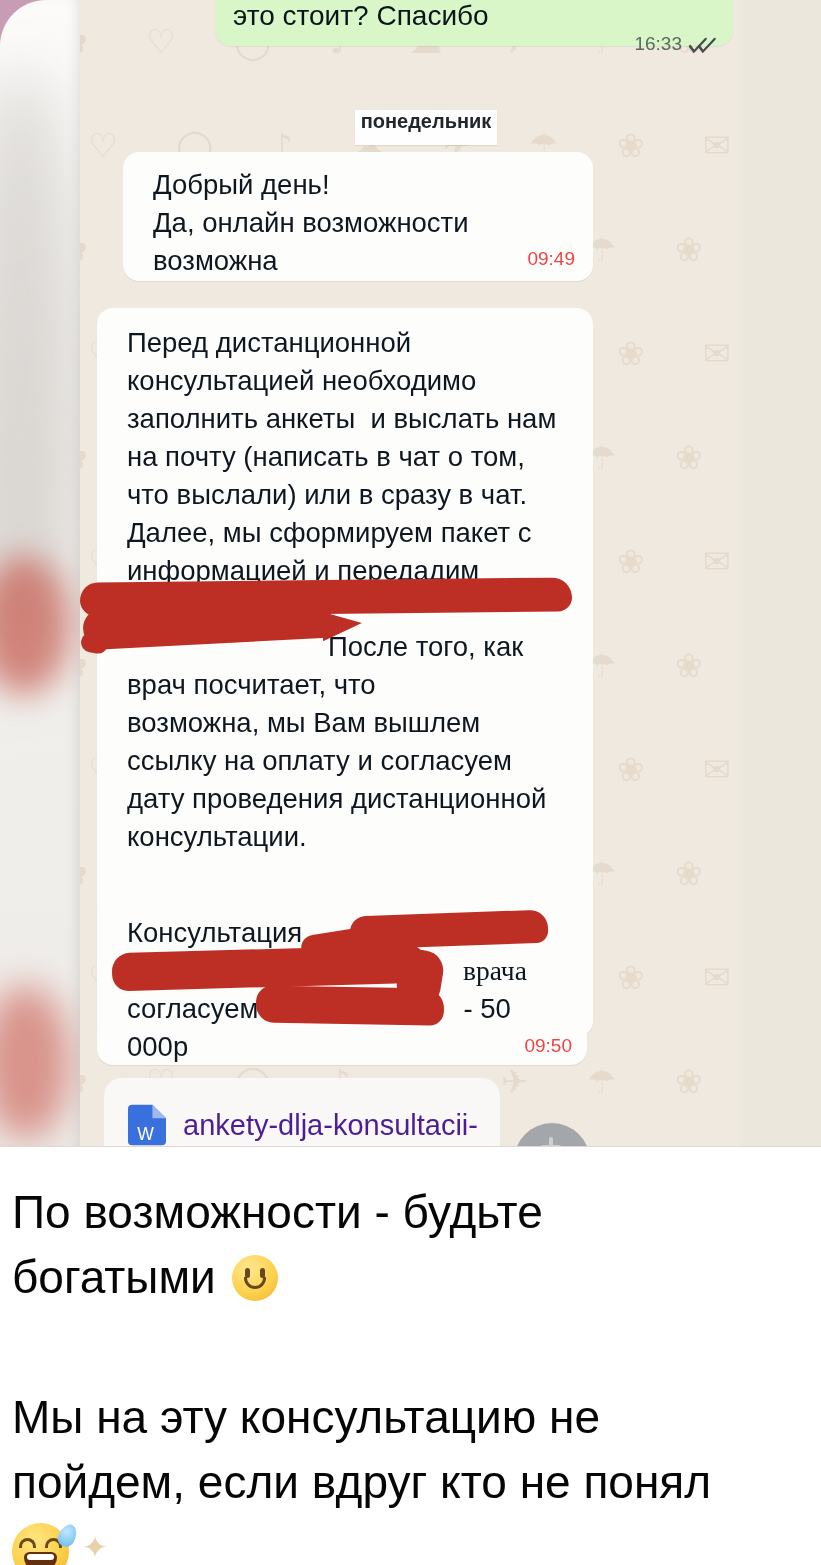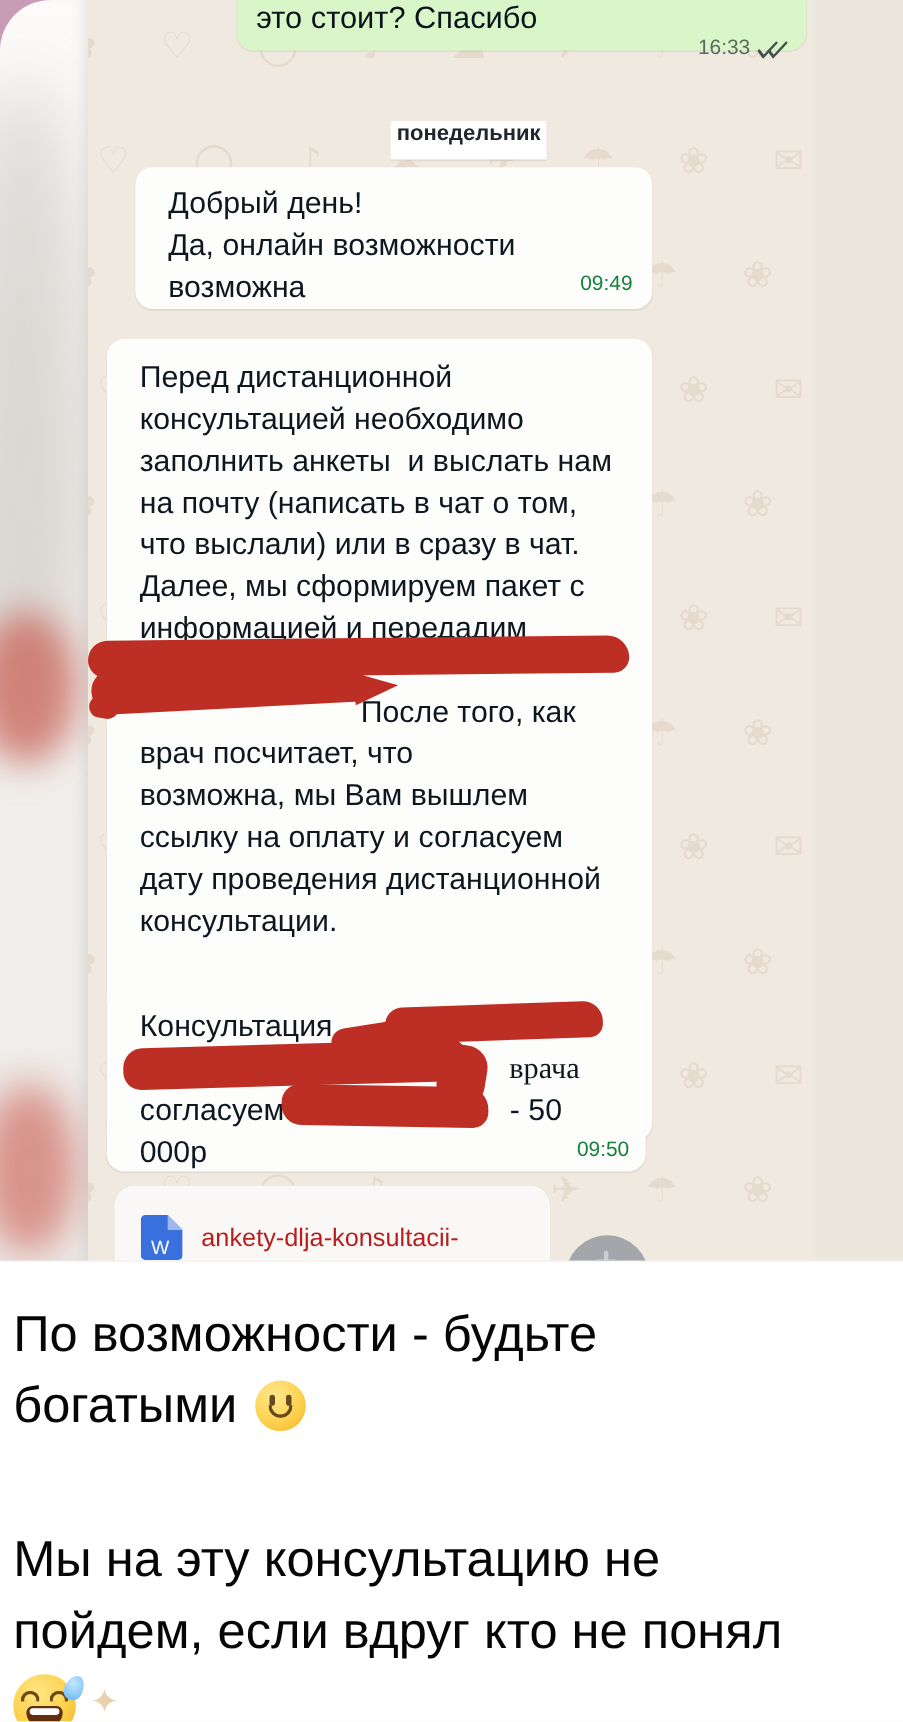--- a/index.html
+++ b/index.html
@@ -32,21 +32,21 @@
   .prow { height:104px; line-height:104px; white-space:nowrap; font-size:33px; letter-spacing:24px;
           color:rgba(186,148,118,.33); font-family:"DejaVu Sans",sans-serif; }
   .prow::before { content:"✿ ♡ ◯ ♪ ☁ ✈ ☂ ❀ ✉ ✂ ☕ ◌ ♫ ✎ ✦ ♢ ✿ ♡ ◯ ♪"; }
   .prow:nth-child(even) { margin-left:-58px; }
 
   
   .bubble { position:absolute; background:#fdfdfc; border-radius:16px; box-shadow:0 1px 1px rgba(0,0,0,.07); z-index:1; }
   .mline { height:38px; line-height:38px; white-space:pre; font-size:27.5px; color:#0e1720; }
   .gapline { height:38px; }
   .indent { padding-left:201px; }
-  .btime { position:absolute; font-size:19px; color:#15803d; }
+  .btime { position:absolute; font-size:19px; color:#ef4444; }
 
   .out-bubble { position:absolute; left:135px; top:0; width:518px; height:46px; background:#d8f6c8;
                 border-radius:0 0 16px 16px; box-shadow:0 1px 1px rgba(0,0,0,.06);
                 display:flex; align-items:flex-start; padding:0 14px 4px 18px; z-index:1;flex-direction:column; }
   .out-text { font-size:28px; color:#0b141a; white-space:pre; }
   .out-meta { margin-left:auto; display:flex; align-items:center; gap:7px; }
   .out-time { font-size:19px; color:#5a6a5f; }
   .checks { transform:skewX(-14deg); margin-top:4px; }
 
   .date-pill { position:absolute; left:275px; top:110px; width:142px; height:35px; background:#fefefe;
@@ -69,21 +69,21 @@
   .k1   { left:270px; top:913px; width:198px; height:33px; border-radius:16px 18px 12px 16px; transform:rotate(-2deg); }
   .k1b  { left:221px; top:931px; width:74px;  height:26px; border-radius:13px; transform:rotate(-9deg); }
   .k2   { left:32px;  top:949px; width:312px; height:38px; border-radius:18px 14px 20px 16px; transform:rotate(-1.6deg); }
   .k2b  { left:318px; top:950px; width:44px;  height:56px; border-radius:20px; transform:rotate(9deg); }
   .k3   { left:176px; top:987px; width:188px; height:37px; border-radius:16px 20px 14px 18px; transform:rotate(1deg); }
 
   
   .doc-bubble { left:24px; top:1078px; width:396px; height:70px; border-radius:18px 18px 0 0;
                 background:#faf8f6; display:flex; align-items:center; padding:24px 16px 0 24px; }
   .doc-icon { width:38px; height:42px; flex:0 0 auto; }
-  .doc-name { margin-left:17px; font-size:23px; color:#b91c1c; white-space:nowrap; }
+  .doc-name { margin-left:17px; font-size:29px; color:#4c1d95; white-space:nowrap; }
 
   .scroll-circle { position:absolute; left:434px; top:1123px; width:76px; height:76px; border-radius:50%;
                    background:#a3a7ac; z-index:3; }
   .scroll-plus-h { position:absolute; left:27px; top:22px; width:20px; height:4px; background:#cdd0d3; border-radius:2px; }
   .scroll-plus-v { position:absolute; left:35px; top:14px; width:4px; height:20px; background:#cdd0d3; border-radius:2px; }
 
   
   .caption { position:absolute; left:0; top:1147px; width:821px; height:418px; background:#fff;
              padding:33px 6px 0 12px; }
   .cap-line { height:65px; line-height:65px; font-size:46px; color:#060606; white-space:pre; }

